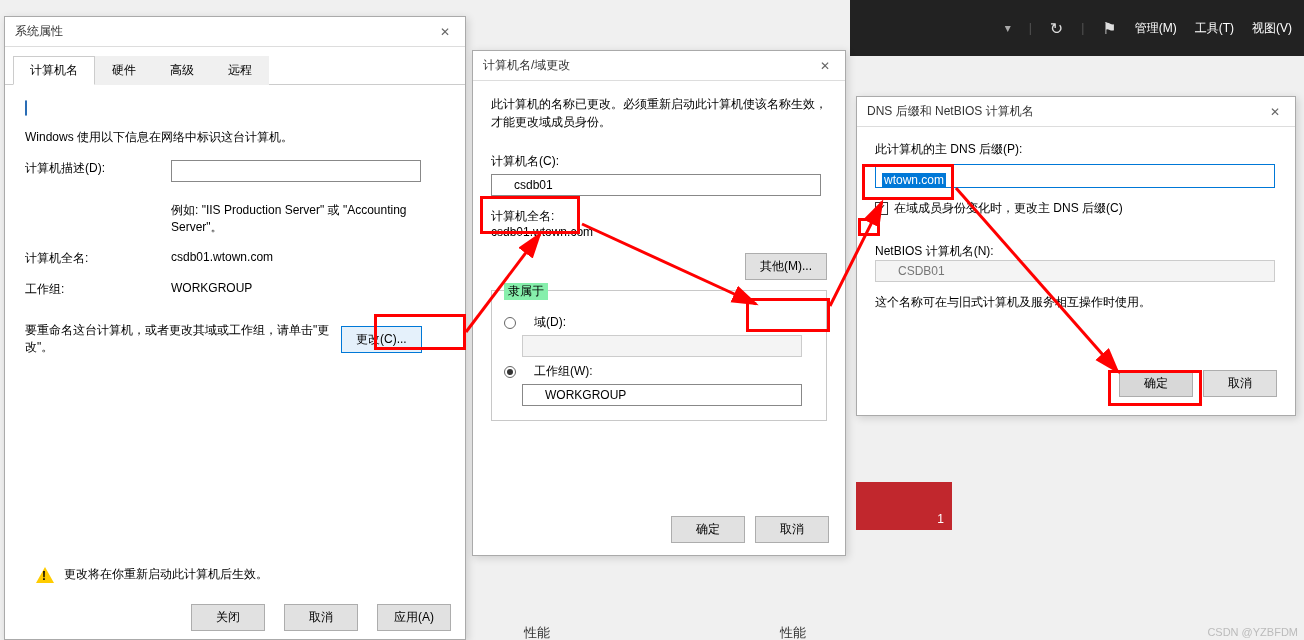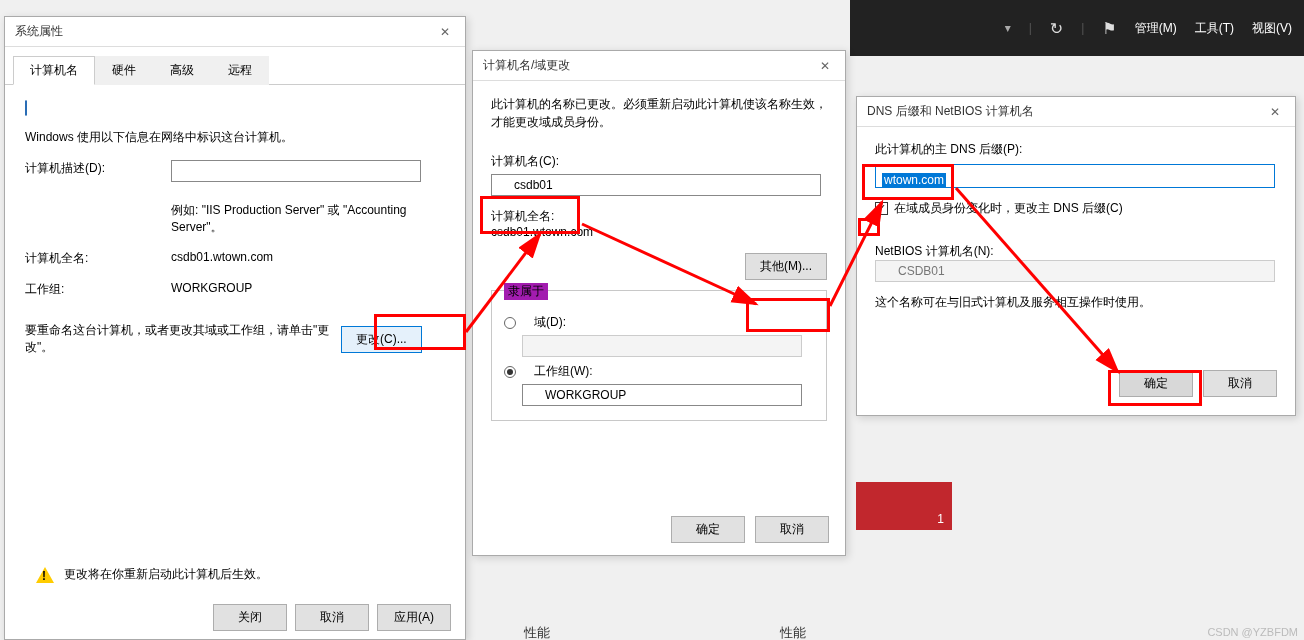--- a/index.html
+++ b/index.html
@@ -37,27 +37,27 @@
   .row { display:flex; margin:14px 0; }
   .lbl { width:146px; color:#000; }
   .val { color:#000; }
   .txtinput { border:1px solid #888; height:22px; padding:2px 22px; }
   .hint { color:#000; margin-top:6px;}
   .btn { background:#e1e1e1; border:1px solid #adadad; padding:4px 14px; min-width:74px; text-align:center; display:inline-block; }
   .btn.primary { border:1px solid #0078d7; background:#e5f1fb; }
   .warnrow { position:absolute; bottom:56px; left:31px; display:flex; align-items:center; gap:10px;}
   .warnicon { width:0;height:0;border-left:9px solid transparent;border-right:9px solid transparent;border-bottom:16px solid #ffcc00; position:relative;}
   .warnicon::after{content:"!";position:absolute;left:-3px;top:2px;font-weight:bold;color:#000;}
-  .footbtns { position:absolute; bottom:8px; right:14px; display:flex; gap:8px;}
+  .footbtns { position:absolute; bottom:8px; right:14px; display:flex; gap:19px;}
 
   
   .d2 { left:472px; top:50px; width:374px; height:506px; }
   .d2body { padding:14px 18px; }
   .group { border:1px solid #c8c8c8; padding:10px 12px 14px; margin-top:10px;}
-  .group .gtitle{ position:relative; top:-18px; background:#a21caf; display:inline-block; padding:0 4px;}
+  .group .gtitle{ position:relative; top:-18px; background:#86efac; display:inline-block; padding:0 4px;}
   .radio { display:flex; align-items:center; gap:18px; margin:6px 0 4px;}
   .radio .dot{ width:12px;height:12px;border:1px solid #666;border-radius:50%; display:inline-block; position:relative;}
   .radio.sel .dot::after{ content:"";position:absolute;left:2px;top:2px;width:6px;height:6px;background:#333;border-radius:50%;}
   .subinput{ width:280px; margin-left:18px;}
   .disabled{ background:#f4f4f4; color:#777; border-color:#ccc;}
   .d2foot{ position:absolute; bottom:12px; right:16px; display:flex; gap:10px;}
 
   
   .d3 { left:856px; top:96px; width:440px; height:320px; }
   .d3body { padding:14px 18px; }

